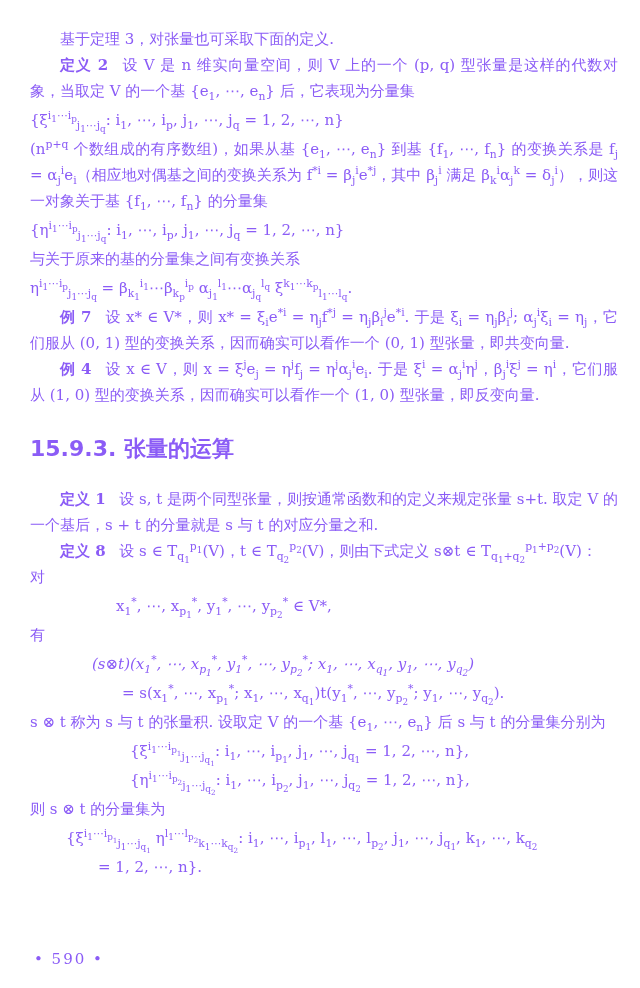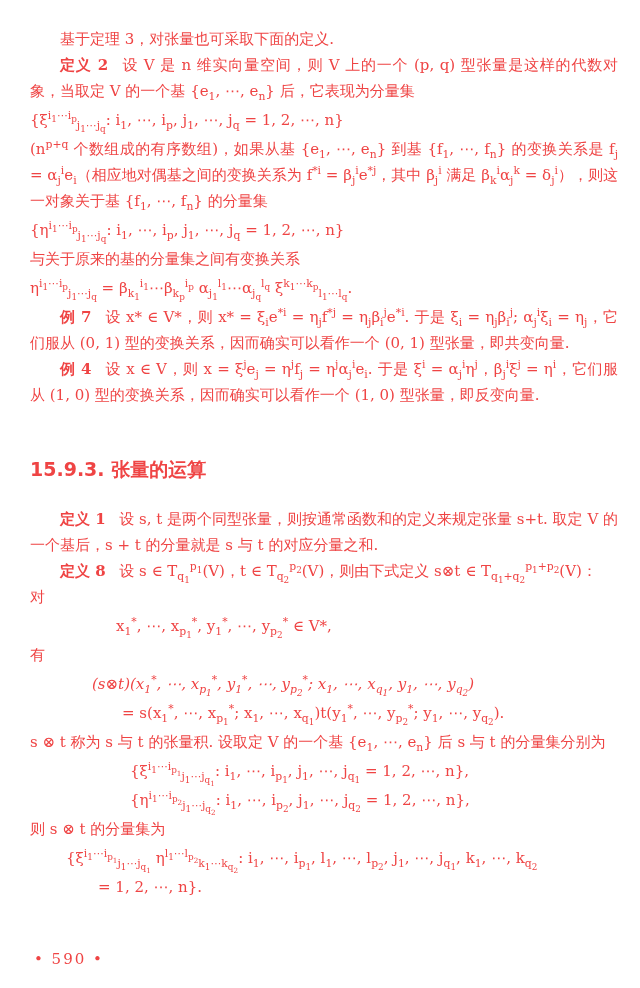--- a/index.html
+++ b/index.html
@@ -5,39 +5,39 @@
   html,body { margin:0; padding:0; background:#ffffff; }
   body { width:640px; }
   .page {
     position:relative;
     width:640px; height:988px;
     box-sizing:border-box;
     padding:26px 22px 0 30px;
     font-family:"DejaVu Serif","Liberation Serif",serif;
     font-size:15px;
     line-height:26px;
-    color:#ef4444;
+    color:#8b5cf6;
     overflow:hidden;
     background:#ffffff;
   }
   p.para { margin:0; text-align:justify; }
   .indent { text-indent:2em; }
   .label { font-weight:bold; margin-right:0.9em; }
   .formula { margin:3px 0; white-space:nowrap; }
   .f-center { text-align:left; }
   .f-ind1 { padding-left:86px; }
   .f-ind2 { padding-left:62px;font-style:italic; }
   .f-ind3 { padding-left:92px; }
   .f-ind4 { padding-left:100px; }
   .f-ind5 { padding-left:36px; }
   .f-ind6 { padding-left:68px; }
   .section {
     font-family:"DejaVu Sans","Liberation Sans",sans-serif;
-    font-size:19px; font-weight:bold;
-    margin:48px 0 24px 0;
+    font-size:22px; font-weight:bold;
+    margin:28px 0 24px 0;
   }
   sup, sub { font-size:72%; line-height:0; }
   sup sub, sub sub, sup sup, sub sup { font-size:82%; }
   .page-number {
     position:absolute; left:34px; bottom:16px;
     font-weight:normal; letter-spacing:2px;
   }
 </style>
 </head>
 <body>

